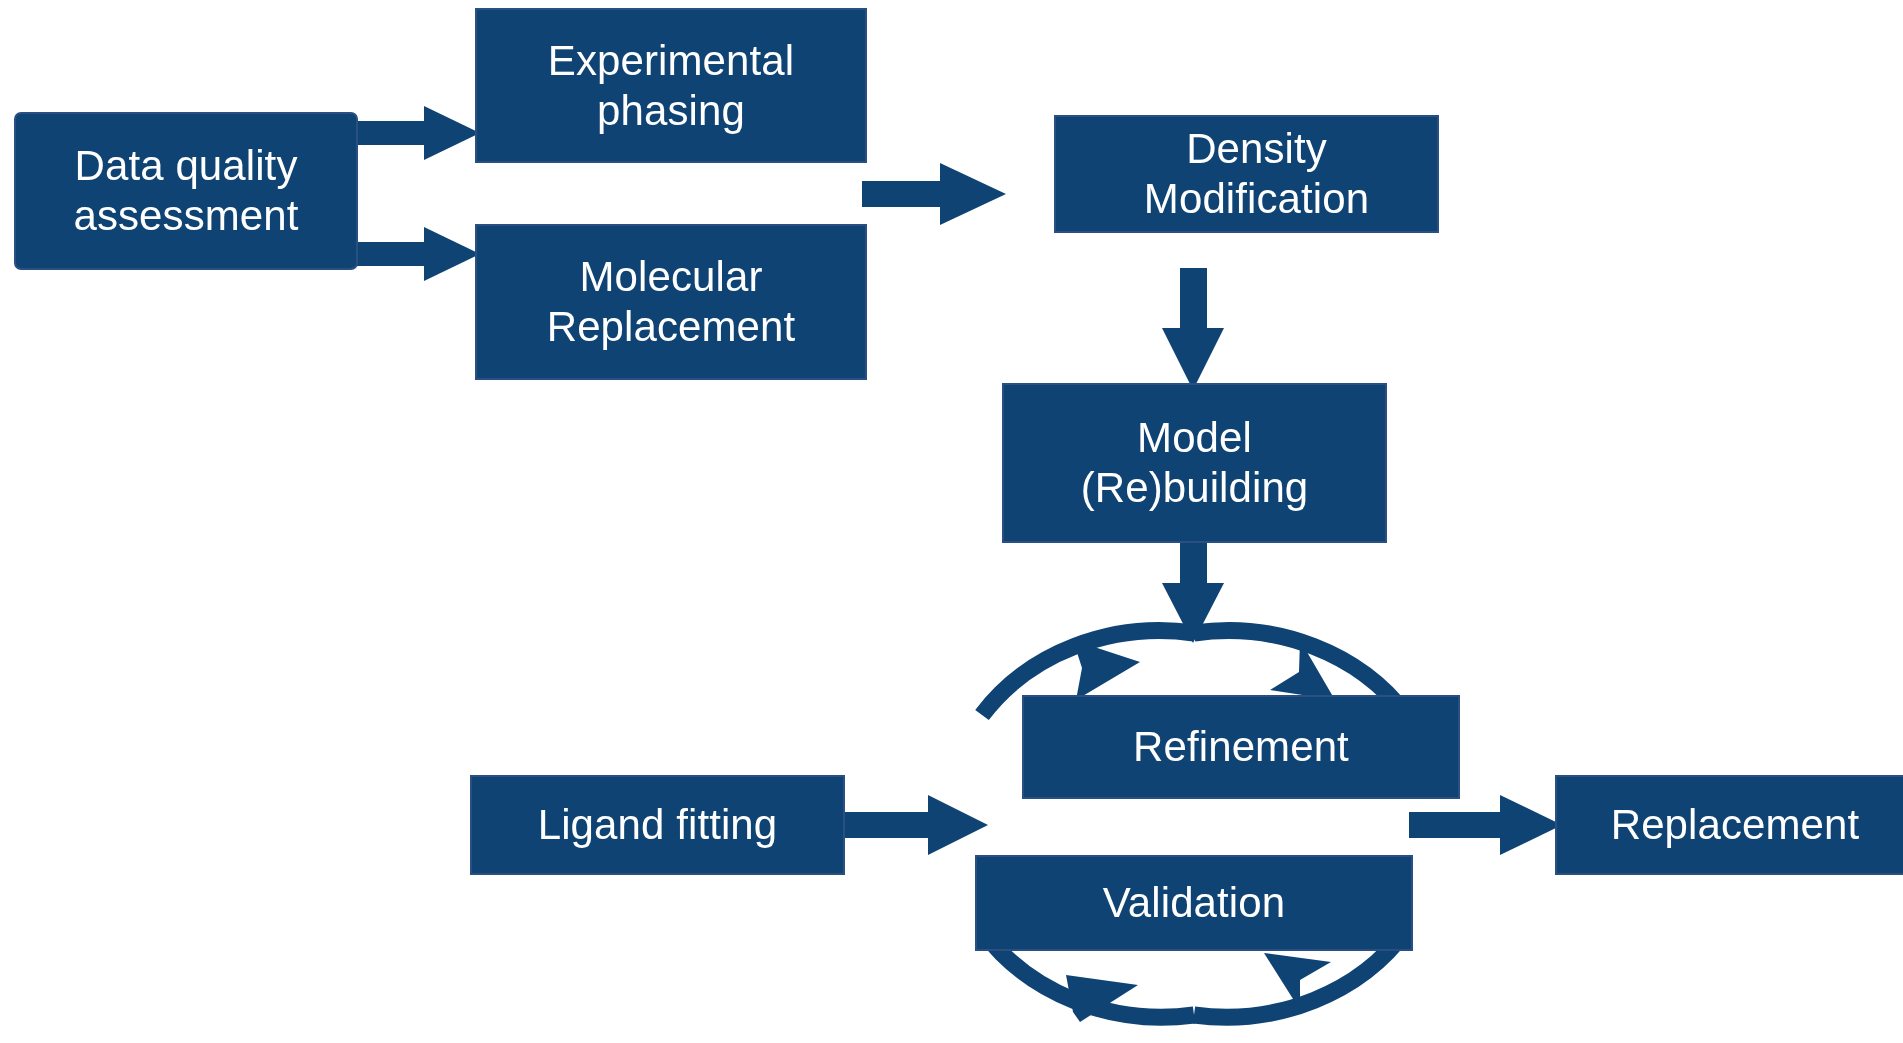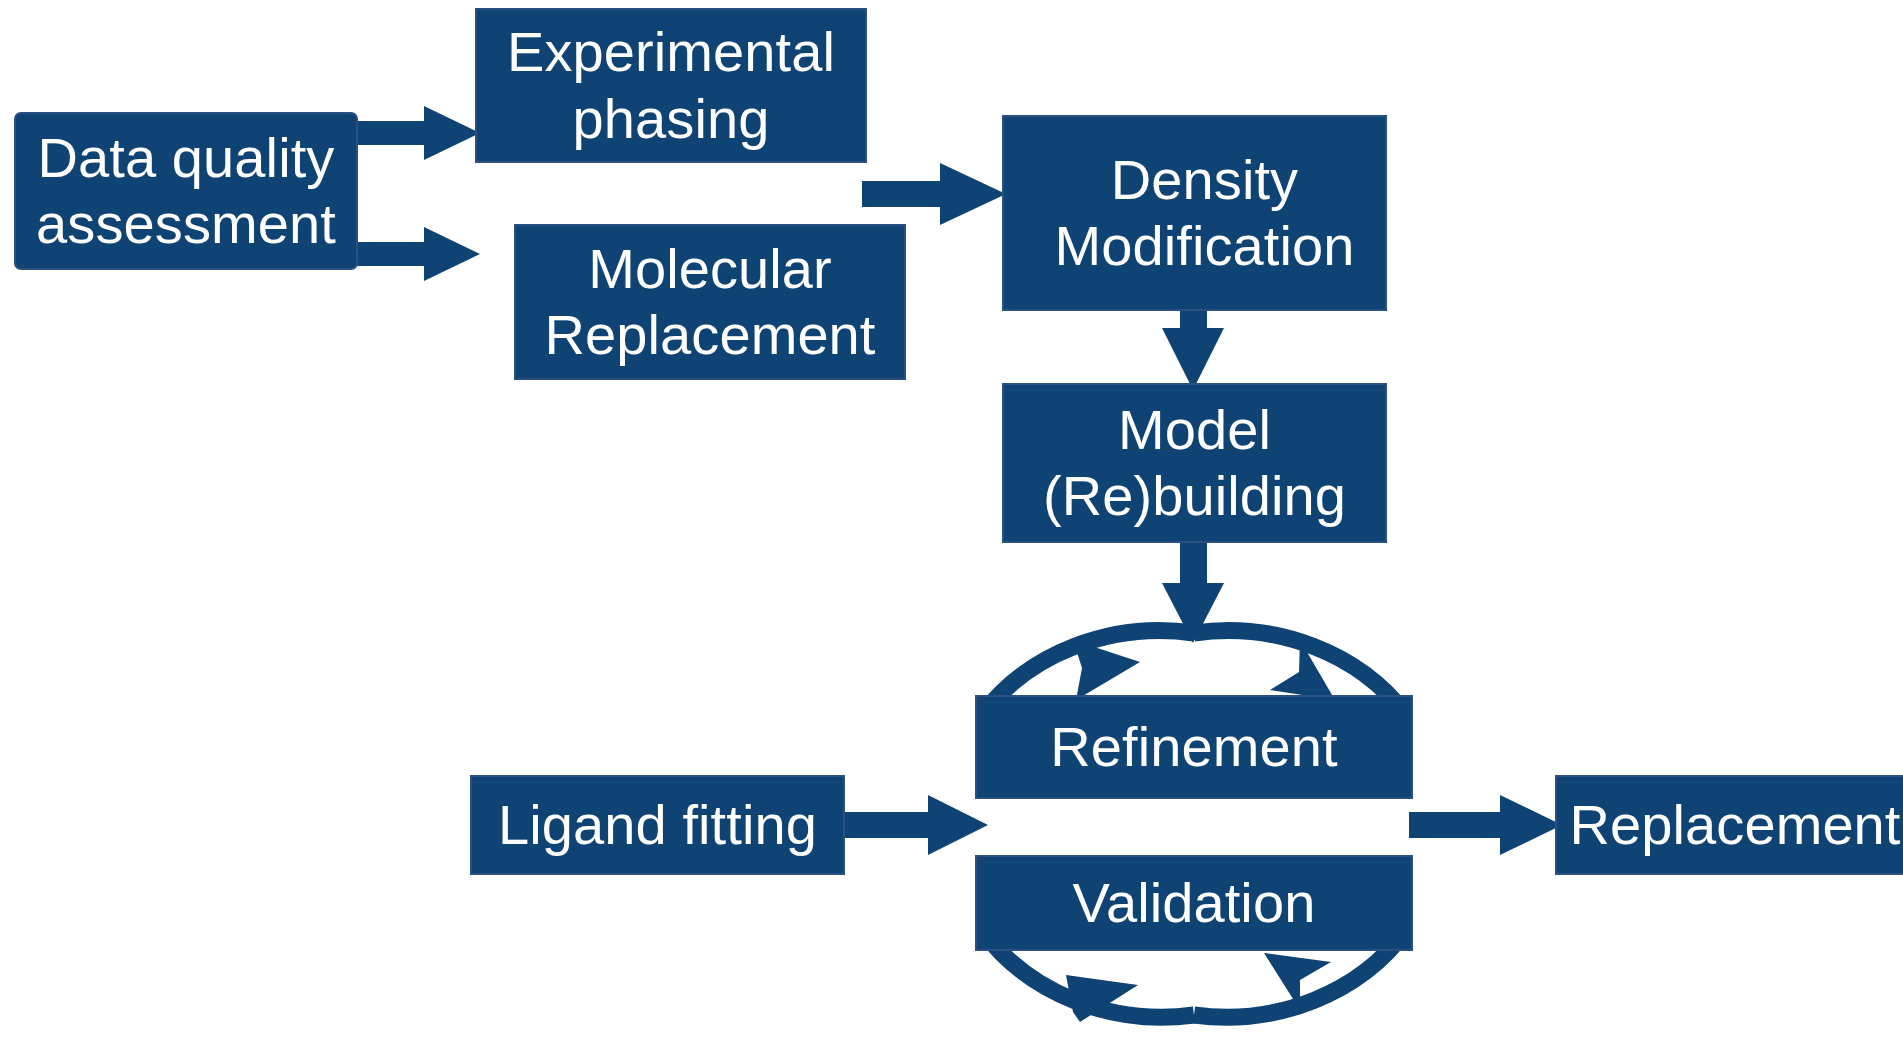--- a/index.html
+++ b/index.html
@@ -21,21 +21,21 @@
     position: absolute;
     box-sizing: border-box;
     background: #0F4374;
     border: 2px solid #2A4F82;
     color: #ffffff;
     display: flex;
     align-items: center;
     justify-content: center;
     text-align: center;
     line-height: 1.18;
-    font-size: 56px;
+    font-size: 42px;
     font-weight: 400;
     letter-spacing: 0.1px;
     white-space: pre-line;
     z-index: 5;
   }
   .node.cycle {
     z-index: 7;
   }
   svg.layer {
     position: absolute;
@@ -119,36 +119,36 @@
   <div class="node" style="left:14px; top:112px; width:344px; height:158px;border-radius:7px;">
     <span>Data quality
 assessment</span>
   </div>
 
   <div class="node" style="left:475px; top:8px; width:392px; height:155px;">
     <span>Experimental
 phasing</span>
   </div>
 
-  <div class="node" style="left:475px; top:224px; width:392px; height:156px;margin-left:39px;">
+  <div class="node" style="left:475px; top:224px; width:392px; height:156px;">
     <span>Molecular
 Replacement</span>
   </div>
 
-  <div class="node" style="left:1002px; top:115px; width:385px; height:196px;padding-left:20px;">
+  <div class="node" style="left:1054px; top:115px; width:385px; height:118px;padding-left:20px;">
     <span>Density
 Modification</span>
   </div>
 
   <div class="node" style="left:1002px; top:383px; width:385px; height:160px;">
     <span>Model
 (Re)building</span>
   </div>
 
-  <div class="node cycle" style="left:975px; top:695px; width:438px; height:104px;">
+  <div class="node cycle" style="left:1022px; top:695px; width:438px; height:104px;">
     <span>Refinement</span>
   </div>
 
   <div class="node cycle" style="left:975px; top:855px; width:438px; height:96px;text-align:right;">
     <span>Validation</span>
   </div>
 
   <div class="node" style="left:470px; top:775px; width:375px; height:100px;">
     <span>Ligand fitting</span>
   </div>

